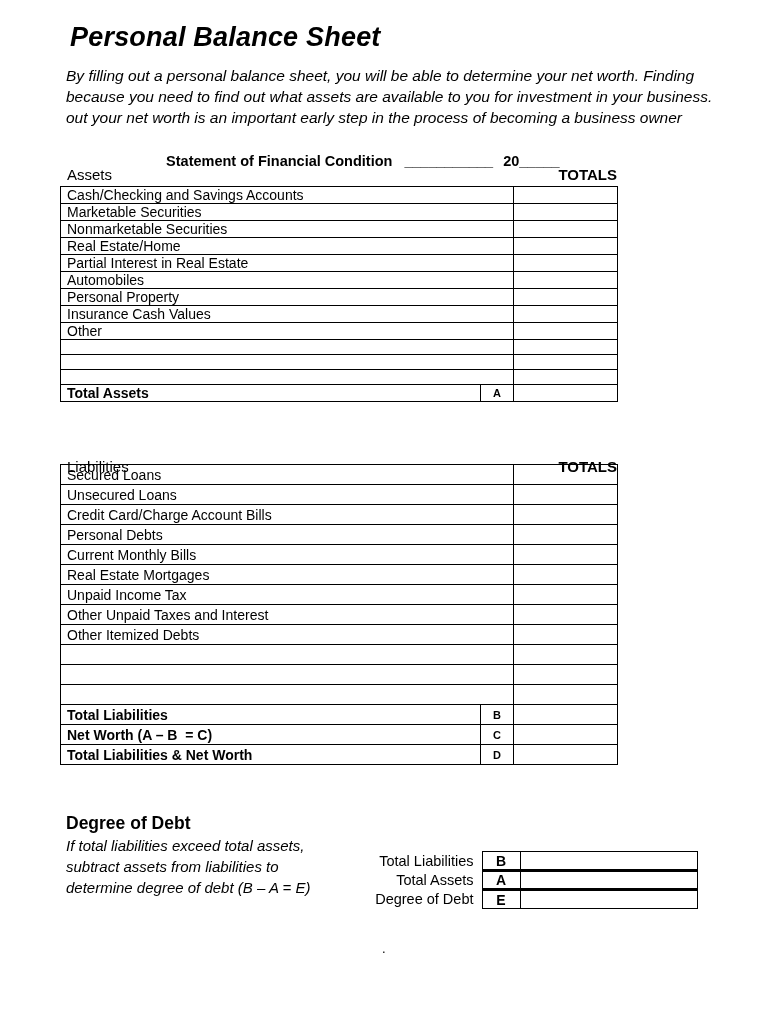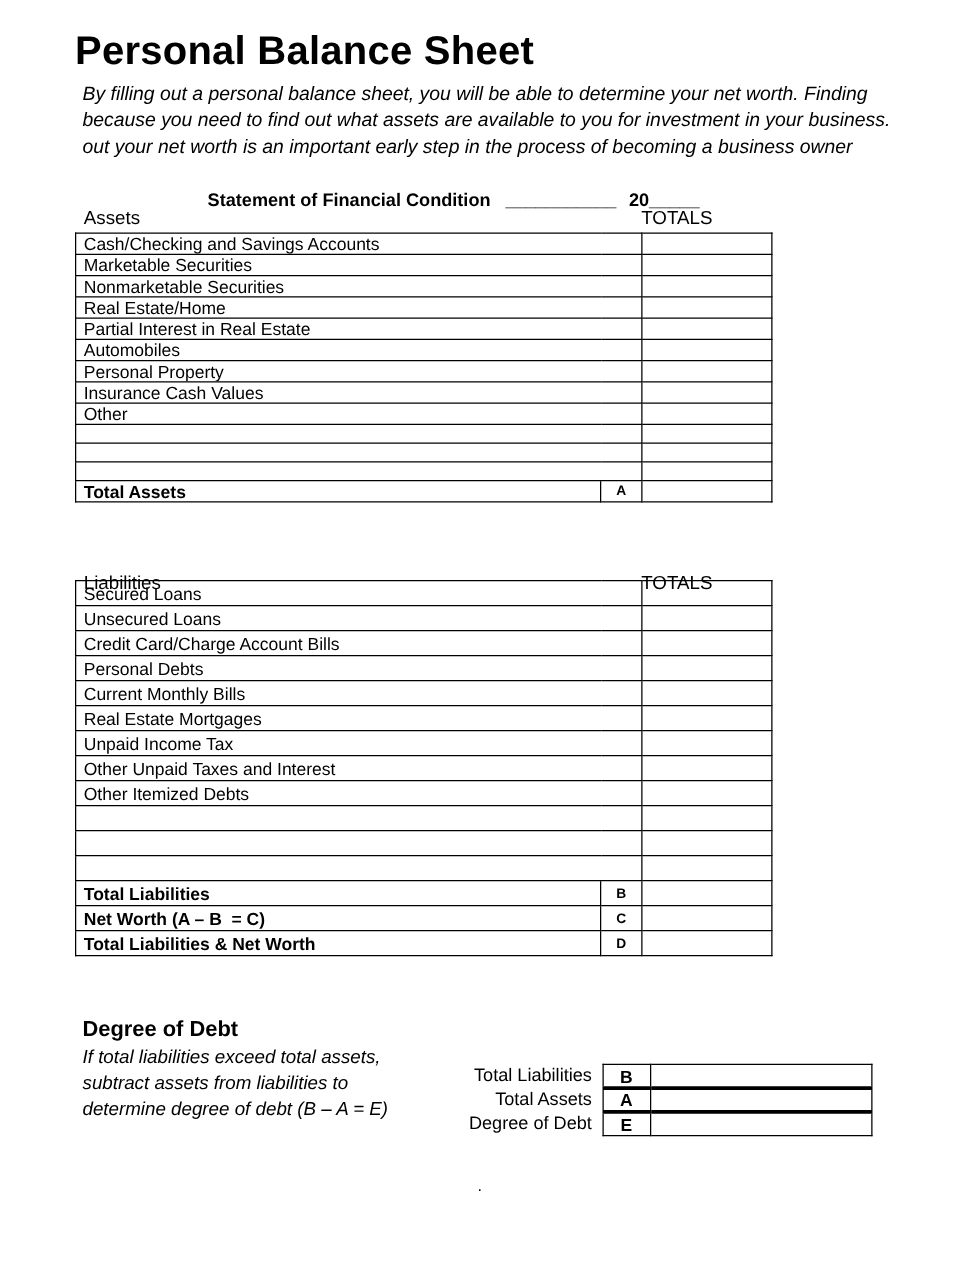--- a/index.html
+++ b/index.html
@@ -7,23 +7,24 @@
   body {
     position:relative;
     font-family:"Liberation Sans", sans-serif;
     color:#000;
     overflow:hidden;
   }
 
   .abs { position:absolute; }
 
   .page-title {
-    left:60px; top:22px;
-    font-size:32px; font-weight:bold;
+    left:70px; top:22px;
+    font-size:27px; font-weight:bold;
     letter-spacing:0.2px;
+    font-style:italic;
   }
 
   .intro {
     left:66px; top:65px; width:660px;
     font-size:15.5px; font-style:italic; line-height:21px;
   }
 
   .statement {
     left:158px; top:137px;
     font-size:14.5px; font-weight:bold; white-space:pre;
@@ -33,21 +34,21 @@
   .statement .gap-s { margin-left:10px; }
 
   
   .sec-head { left:60px; width:557px; height:18px; }
   .sec-head .sec-title {
     position:absolute; left:7px; top:0;
     font-size:15px; font-weight:normal;
   }
   .sec-head .sec-totals {
     position:absolute; left:453px; width:104px; top:0;
-    text-align:left; font-size:15px; font-weight:normal;
+    text-align:right; font-size:15px; font-weight:bold;
   }
   #assets-head { top:166px; }
   #liabilities-head { top:458px; }
 
   
   table.main { border-collapse:collapse; table-layout:fixed; position:absolute; left:60px; }
   #assets-table { top:186px; }
   #liabilities-table { top:464px; }
   table.main td { border:1px solid #000; overflow:hidden; }
   table.main col.c-lbl { width:420px; }

